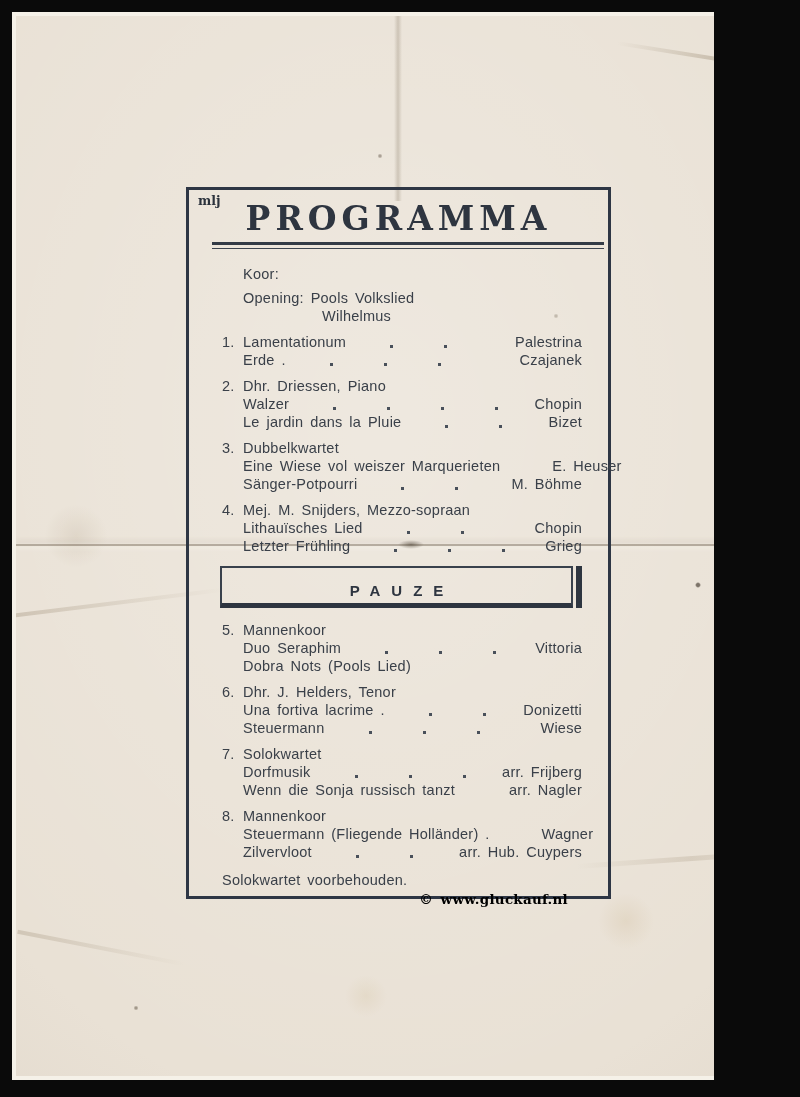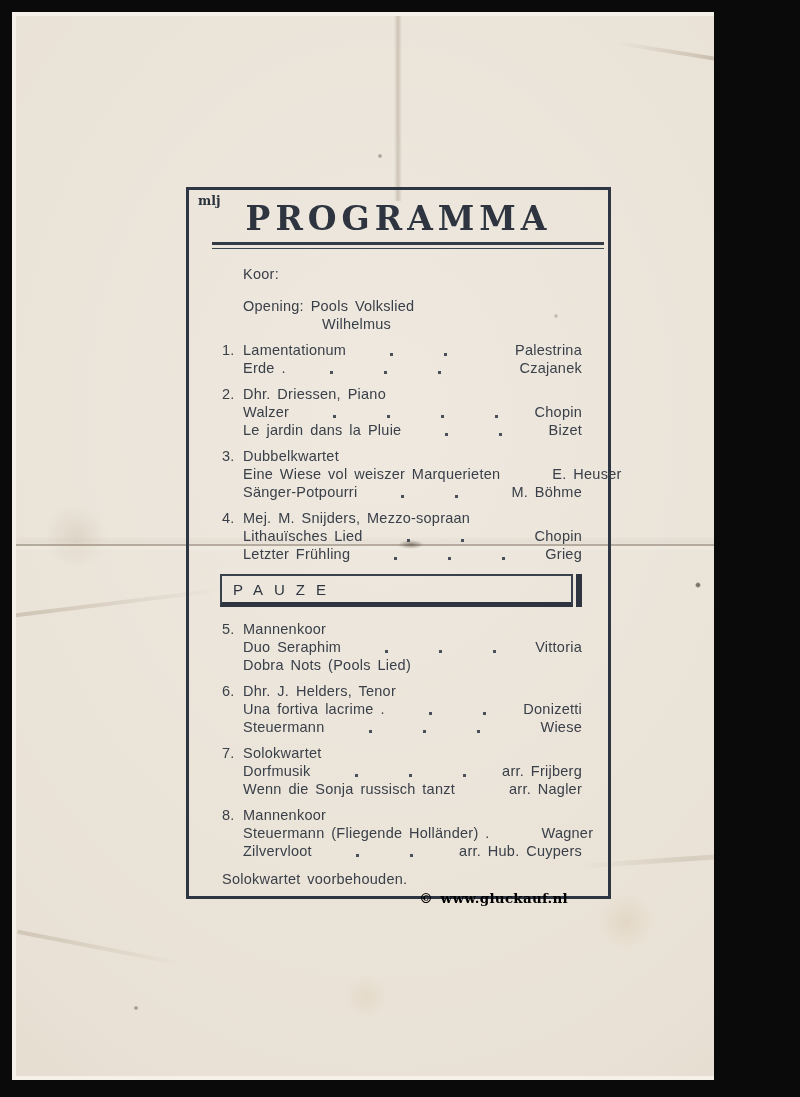--- a/index.html
+++ b/index.html
@@ -39,32 +39,32 @@
      font-weight:bold;font-size:12.5px;color:#2b323c;}
   .title{margin:10px 16px 0;text-align:center;font-family:"DejaVu Serif",serif;font-weight:bold;
      font-size:33px;line-height:38px;letter-spacing:5px;color:#2e3540;}
   .rulewrap{margin:4px 4px 0 23px;}
   .rule1{height:2.5px;background:#333b46;}
   .rule2{height:1.3px;background:#3d4550;margin-top:3px;}
 
   .prog-body{padding:16px 26px 0 33px;font-size:14.5px;line-height:18px;
      letter-spacing:0.25px;word-spacing:2.5px;}
   .intro{padding-left:21px;}
-  .intro-label{margin-bottom:14px;}
+  .intro-label{margin-bottom:6px;}
   .intro-indent{margin-left:79px;}
   .item{position:relative;padding-left:21px;margin-top:8px;}
   .num{position:absolute;left:0;top:0;}
   .piece{display:flex;align-items:baseline;white-space:nowrap;gap:22px;}
   .leader{flex:1;min-width:8px;align-self:flex-end;margin:0 10px 3px 22px;height:2.6px;
      background-image:repeating-linear-gradient(to right,#49505a 0 2.6px,transparent 2.6px 54px);}
   .spacer{flex:1;min-width:8px;}
   .pc{text-align:right;}
   .pauze{display:flex;align-items:stretch;margin:11px 0 13px -2px;}
   .pauze-box{flex:1;box-sizing:border-box;border:2px solid #39414c;border-bottom:5px solid #2e3540;
-     text-align:left;padding:5px 0 3px;font-weight:normal;font-size:15px;
+     text-align:center;padding:14px 0 3px;font-weight:bold;font-size:15px;
      letter-spacing:11px;text-indent:11px;color:#2e3540;}
   .pauze-bar{width:6px;background:#2e3540;margin-left:3px;}
   .footer-note{margin-top:10px;}
   .footer-credit{margin-top:1px;text-align:right;padding-right:14px;
      font-family:"DejaVu Serif",serif;font-weight:bold;font-size:13.5px;color:#000000;}
 </style>
 </head>
 <body>
 
 <div class="frame">

